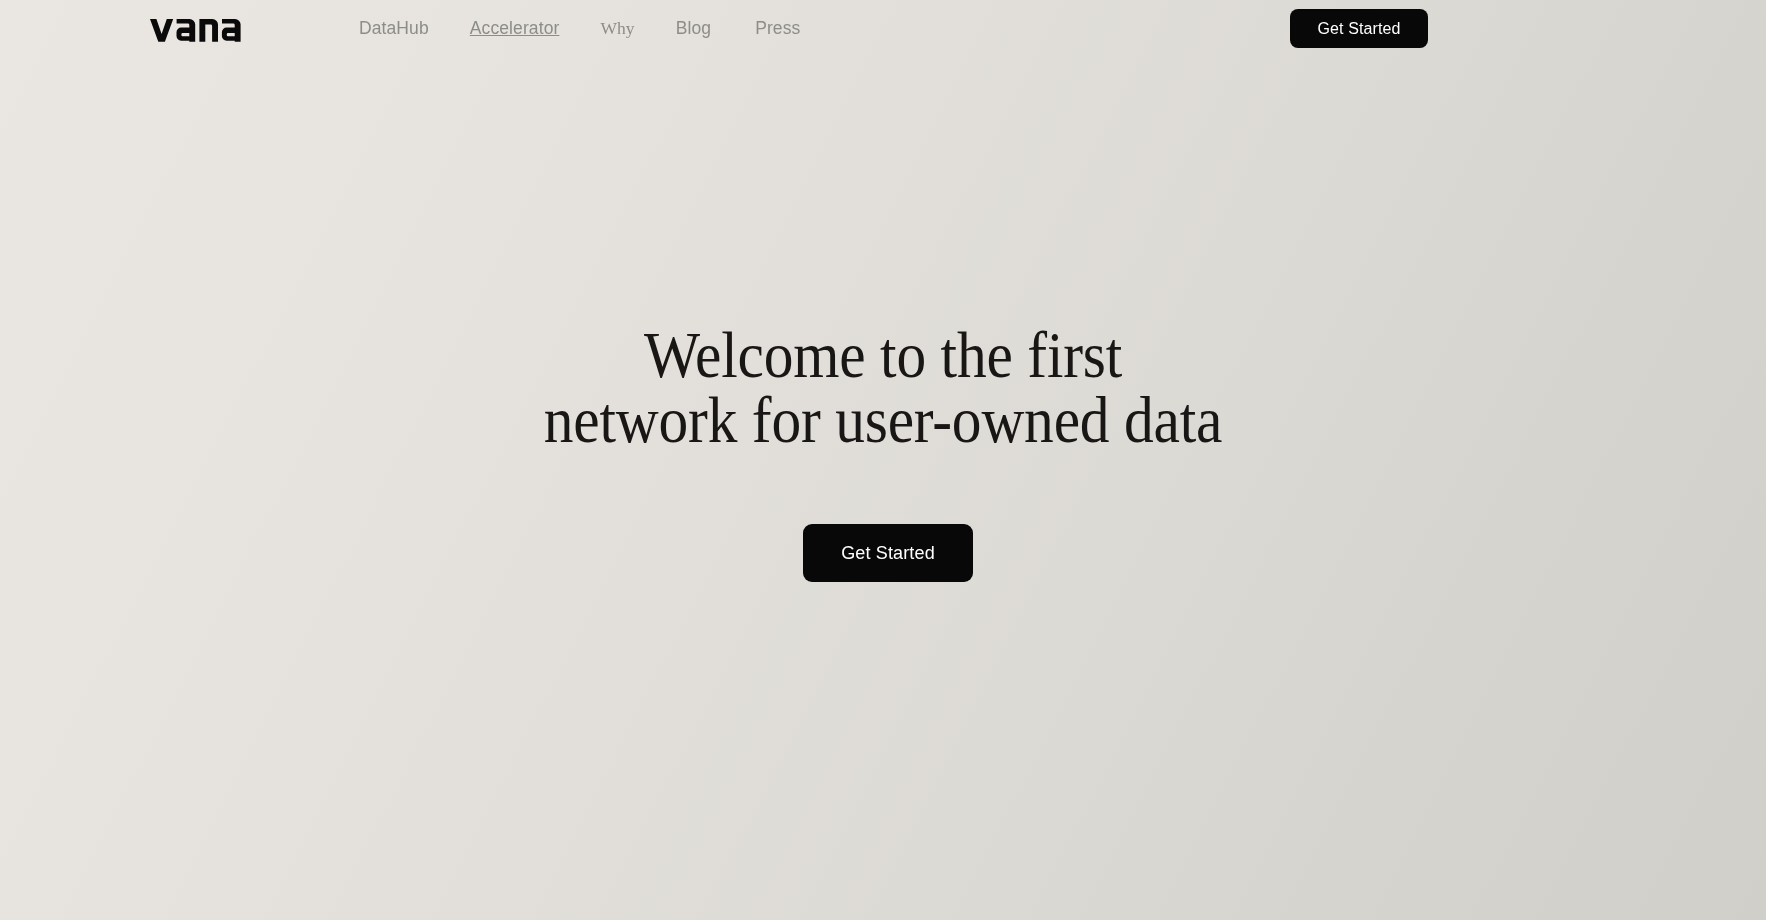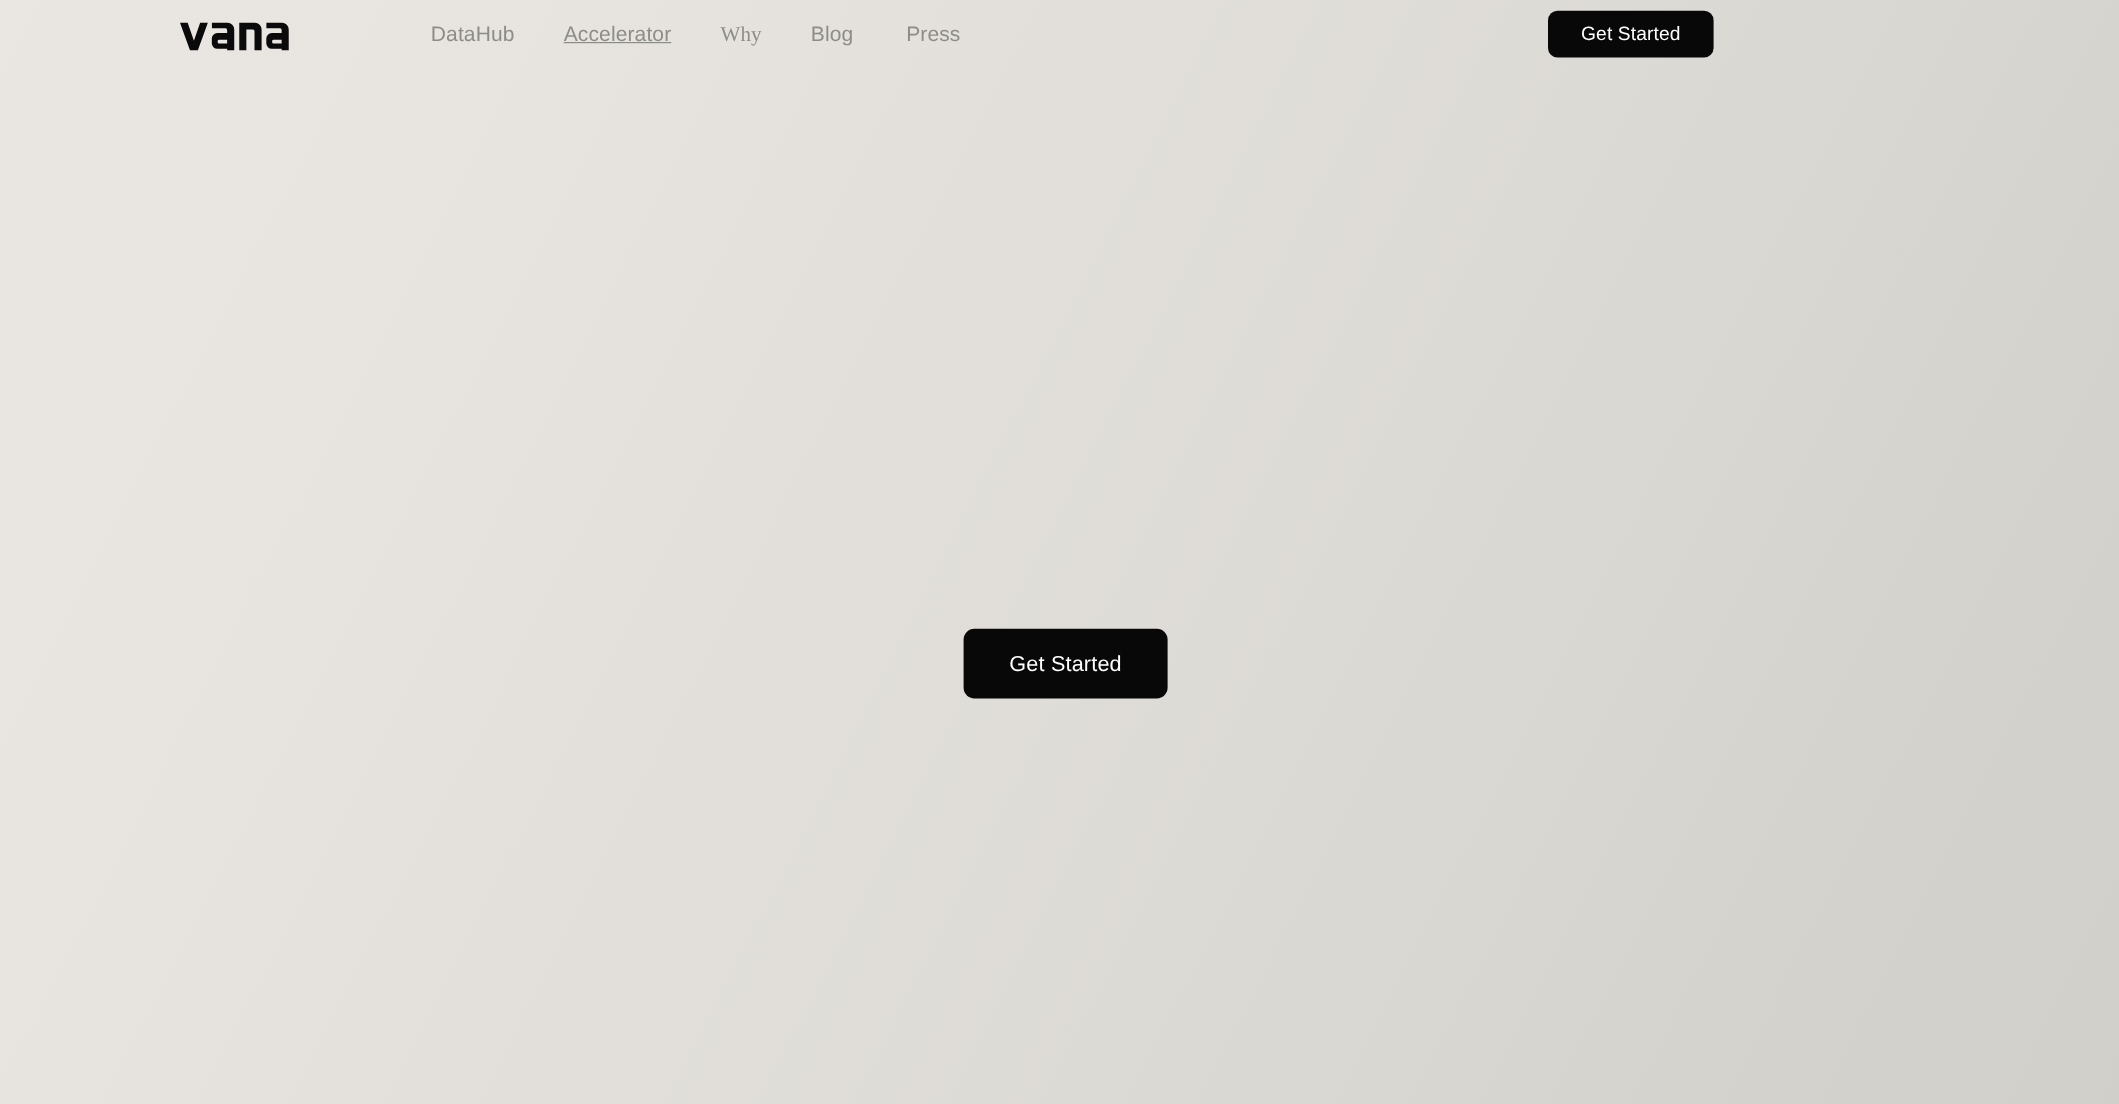--- a/index.html
+++ b/index.html
@@ -177,15 +177,19 @@
     <a class="nav-link n2" href="#">Why</a>
     <a class="nav-link n3" href="#">Blog</a>
     <a class="nav-link n4" href="#">Press</a>
   </nav>
 
   <button class="header-cta">Get Started</button>
 </header>
 
 <main class="hero">
 
+  <h1 class="hero-title">
+    <span class="tl">Welcome to the first</span>
+    <span class="tl">network for user-owned data</span>
+  </h1>
 
   <button class="hero-cta">Get Started</button>
 </main>
 
 </body></html>

